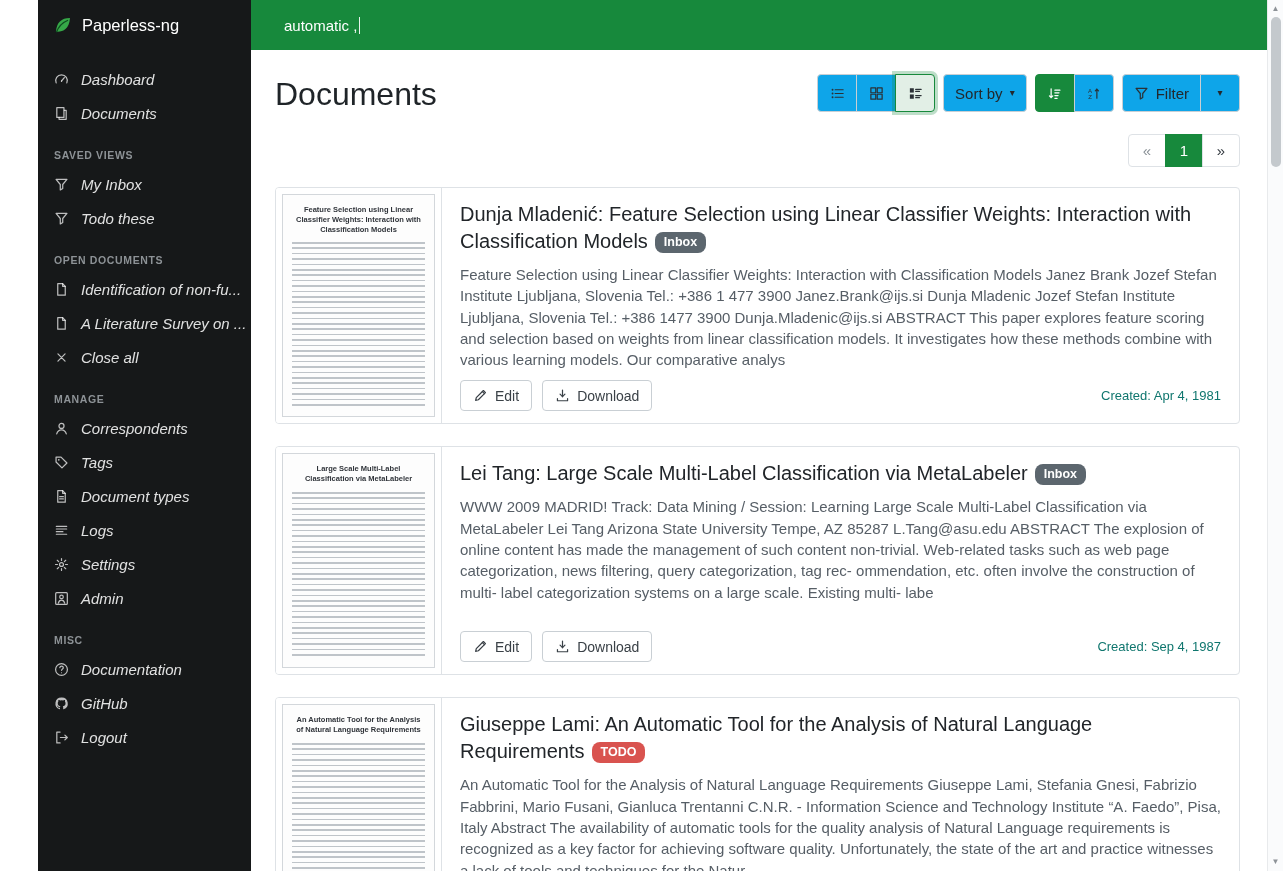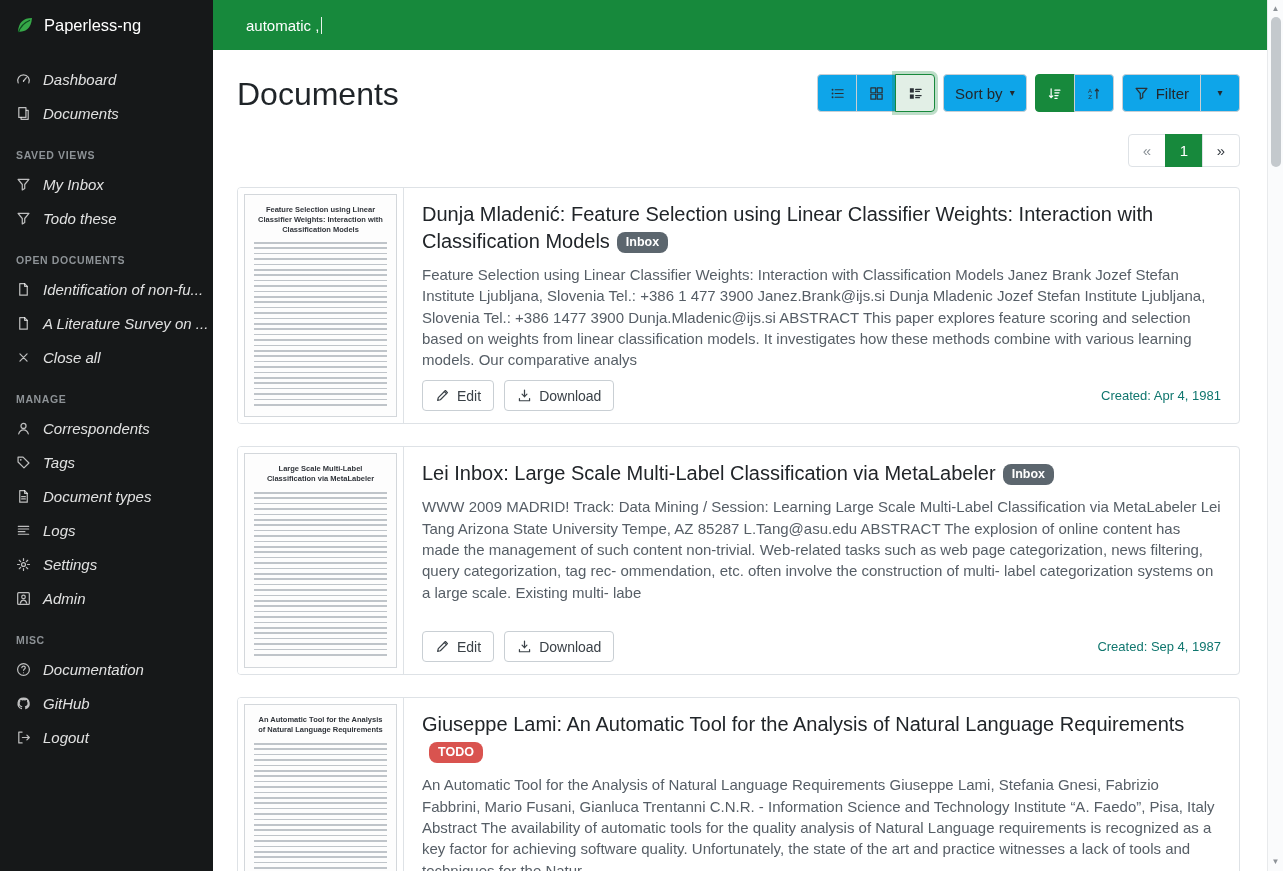--- a/index.html
+++ b/index.html
@@ -7,21 +7,21 @@
     --sidebar-bg:#161819;
     --border:#dee2e6;
     --btn-border:#c9cfd4;
   }
   *{box-sizing:border-box;margin:0;padding:0;}
   html,body{width:1283px;height:871px;}
   body{
     overflow:hidden;position:relative;background:#fff;color:#212529;
     font-family:"Liberation Sans",sans-serif;
   }
-  .app{display:flex;height:100%;}
+  .app{display:flex;height:100%;margin-left:38px;}
 
   
   .sidebar{width:213px;flex-shrink:0;background:var(--sidebar-bg);display:flex;flex-direction:column;}
   .brand{display:flex;align-items:center;gap:9px;height:50px;padding:0 14px;color:#fff;font-size:16.5px;cursor:pointer;}
   .brand .icon{display:inline-flex;}
   #sidebarNav{padding:12px 0;overflow:hidden;}
   .side-item{display:flex;align-items:center;gap:11px;padding:8.5px 16px;font-size:15px;color:rgba(255,255,255,.87);text-decoration:none;cursor:pointer;white-space:nowrap;font-style:italic;}
   .side-item .icon{width:16px;display:inline-flex;color:rgba(255,255,255,.72);flex-shrink:0;}
   .side-header{padding:19px 16px 6px;font-size:10.5px;font-weight:700;letter-spacing:.06em;color:#8d9296;}
 
@@ -391,21 +391,21 @@
   </div>
 </article>
 <article class="card">
   <a class="thumb">
     <div class="thumb-page">
       <div class="thumb-title">Large Scale Multi-Label Classification via MetaLabeler</div>
       <div class="thumb-lines"></div>
     </div>
   </a>
   <div class="card-body">
-    <h5 class="doc-title"><a>Lei Inbox: Large Scale Multi-Label Classification via MetaLabeler</a><span class="badge" style="background:#5c666e">Inbox</span></h5>
+    <h5 class="doc-title"><a>Lei Tang: Large Scale Multi-Label Classification via MetaLabeler</a><span class="badge" style="background:#5c666e">Inbox</span></h5>
     <p class="excerpt">WWW 2009 MADRID! Track: Data Mining / Session: Learning Large Scale Multi-Label Classification via MetaLabeler Lei Tang Arizona State University Tempe, AZ 85287 L.Tang@asu.edu ABSTRACT The explosion of online content has made the management of such content non-trivial. Web-related tasks such as web page categorization, news filtering, query categorization, tag rec- ommendation, etc. often involve the construction of multi- label categorization systems on a large scale. Existing multi- labe</p>
     <div class="card-foot">
       <button class="btn">
                   <span class="icon">
                     <svg viewBox="0 0 16 16" width="15" height="15" fill="none" stroke="currentColor" stroke-width="1.3" stroke-linecap="round" stroke-linejoin="round">
                       <path d="M2.8 13.2l.7-2.9 7.6-7.6 2.2 2.2-7.6 7.6z"></path>
                       <path d="M10 3.8l2.2 2.2"></path>
                     </svg>
                   </span>
                   <span>Edit</span>

